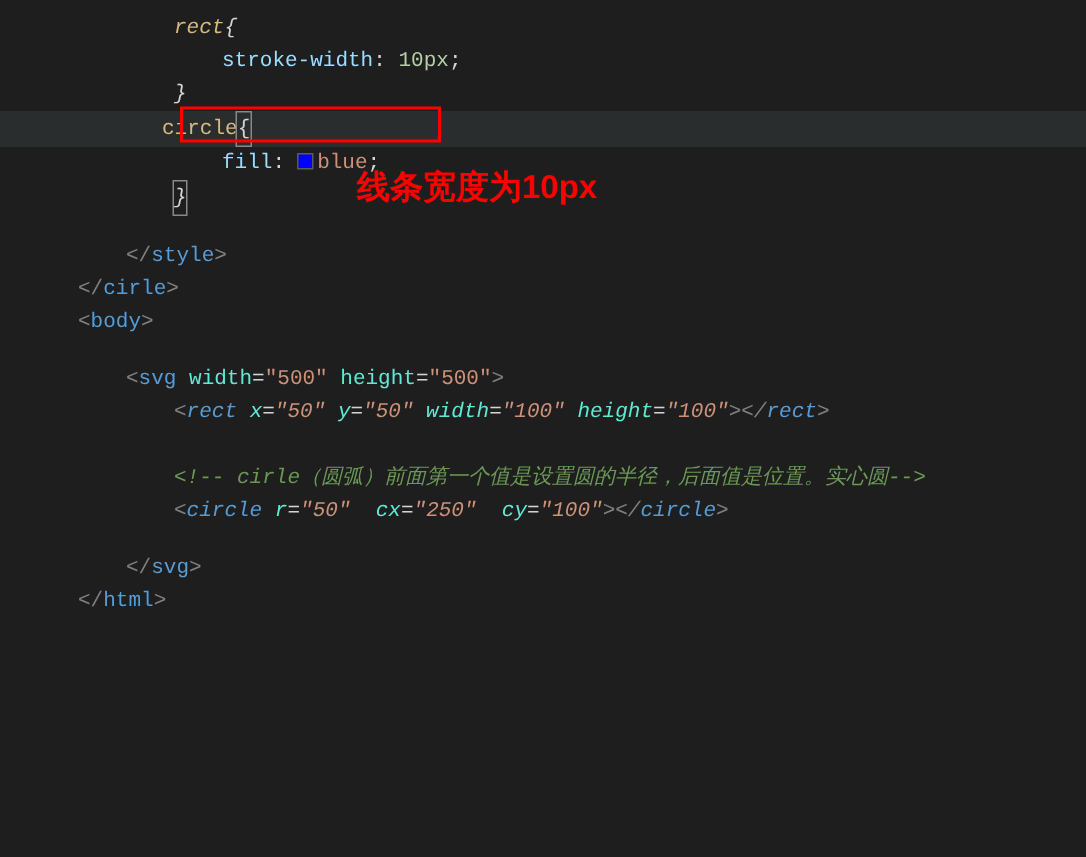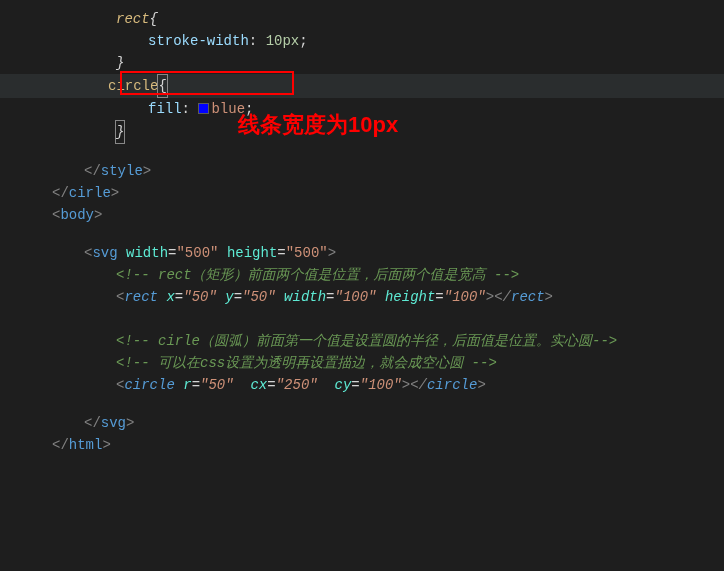--- a/index.html
+++ b/index.html
@@ -74,27 +74,25 @@
 <div class="line i5"><span class="prop">stroke-width</span><span class="colon">: </span><span class="num">10</span><span class="num">px</span><span class="semi">;</span></div>
 <div class="line i4"><span class="brace">}</span></div>
 <div class="line highlight-line"><span style="display:inline-block;width:96px;"></span><span class="selector">circle</span><span class="brace box-match">{</span></div>
 <div class="line i5"><span class="prop">fill</span><span class="colon">: </span><span class="swatch sw-blue"></span><span class="val">blue</span><span class="semi">;</span></div>
 <div class="line i4"><span class="brace box-match">}</span></div>
 <div class="line i3"><span class="tag-bracket">&lt;/</span><span class="tag-name">style</span><span class="tag-bracket">&gt;</span></div>
 <div class="line i2"><span class="tag-bracket">&lt;/</span><span class="tag-name">cirle</span><span class="tag-bracket">&gt;</span></div>
 <div class="line i2"><span class="tag-bracket">&lt;</span><span class="tag-name">body</span><span class="tag-bracket">&gt;</span></div>
 
 <div class="line i3"><span class="tag-bracket">&lt;</span><span class="tag-name">svg</span> <span class="attr-name">width</span><span class="attr-eq">=</span><span class="attr-val">"500"</span> <span class="attr-name">height</span><span class="attr-eq">=</span><span class="attr-val">"500"</span><span class="tag-bracket">&gt;</span></div>
-<div class="line i4"><span class="comment">&lt;!-- rect（矩形）前面两个值是位置，后面两个值是宽高 --&gt;</span></div>
 <div class="line i4"><span class="tag-bracket">&lt;</span><span class="tag-name">rect</span> <span class="attr-name">x</span><span class="attr-eq">=</span><span class="attr-val">"50"</span> <span class="attr-name">y</span><span class="attr-eq">=</span><span class="attr-val">"50"</span> <span class="attr-name">width</span><span class="attr-eq">=</span><span class="attr-val">"100"</span> <span class="attr-name">height</span><span class="attr-eq">=</span><span class="attr-val">"100"</span><span class="tag-bracket">&gt;&lt;/</span><span class="tag-name">rect</span><span class="tag-bracket">&gt;</span></div>
 
 <div class="blank"></div>
 
 <div class="line i4"><span class="comment">&lt;!-- cirle（圆弧）前面第一个值是设置圆的半径，后面值是位置。实心圆--&gt;</span></div>
-<div class="line i4"><span class="comment">&lt;!-- 可以在css设置为透明再设置描边，就会成空心圆 --&gt;</span></div>
 <div class="line i4"><span class="tag-bracket">&lt;</span><span class="tag-name">circle</span> <span class="attr-name">r</span><span class="attr-eq">=</span><span class="attr-val">"50"</span>  <span class="attr-name">cx</span><span class="attr-eq">=</span><span class="attr-val">"250"</span>  <span class="attr-name">cy</span><span class="attr-eq">=</span><span class="attr-val">"100"</span><span class="tag-bracket">&gt;&lt;/</span><span class="tag-name">circle</span><span class="tag-bracket">&gt;</span></div>
 <div class="line i3"><span class="tag-bracket">&lt;/</span><span class="tag-name">svg</span><span class="tag-bracket">&gt;</span></div>
 <div class="line i2"><span class="tag-bracket">&lt;/</span><span class="tag-name">html</span><span class="tag-bracket">&gt;</span></div>
 
 </div>
 
 <div class="annotation-box" style="left:120px; top:71px; width:174px; height:24px;"></div>
 <div class="annotation-text" style="left:238px; top:114px;">线条宽度为10px</div>
 
 </body></html>

